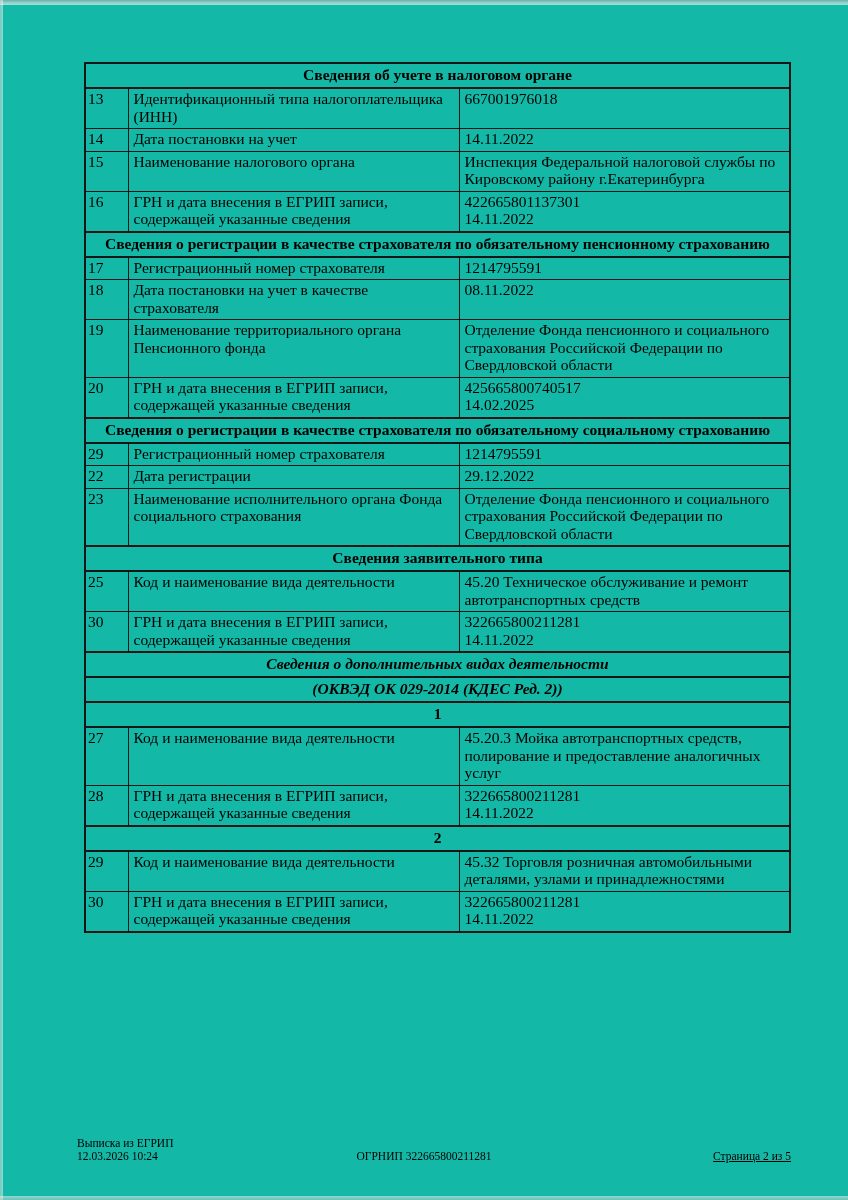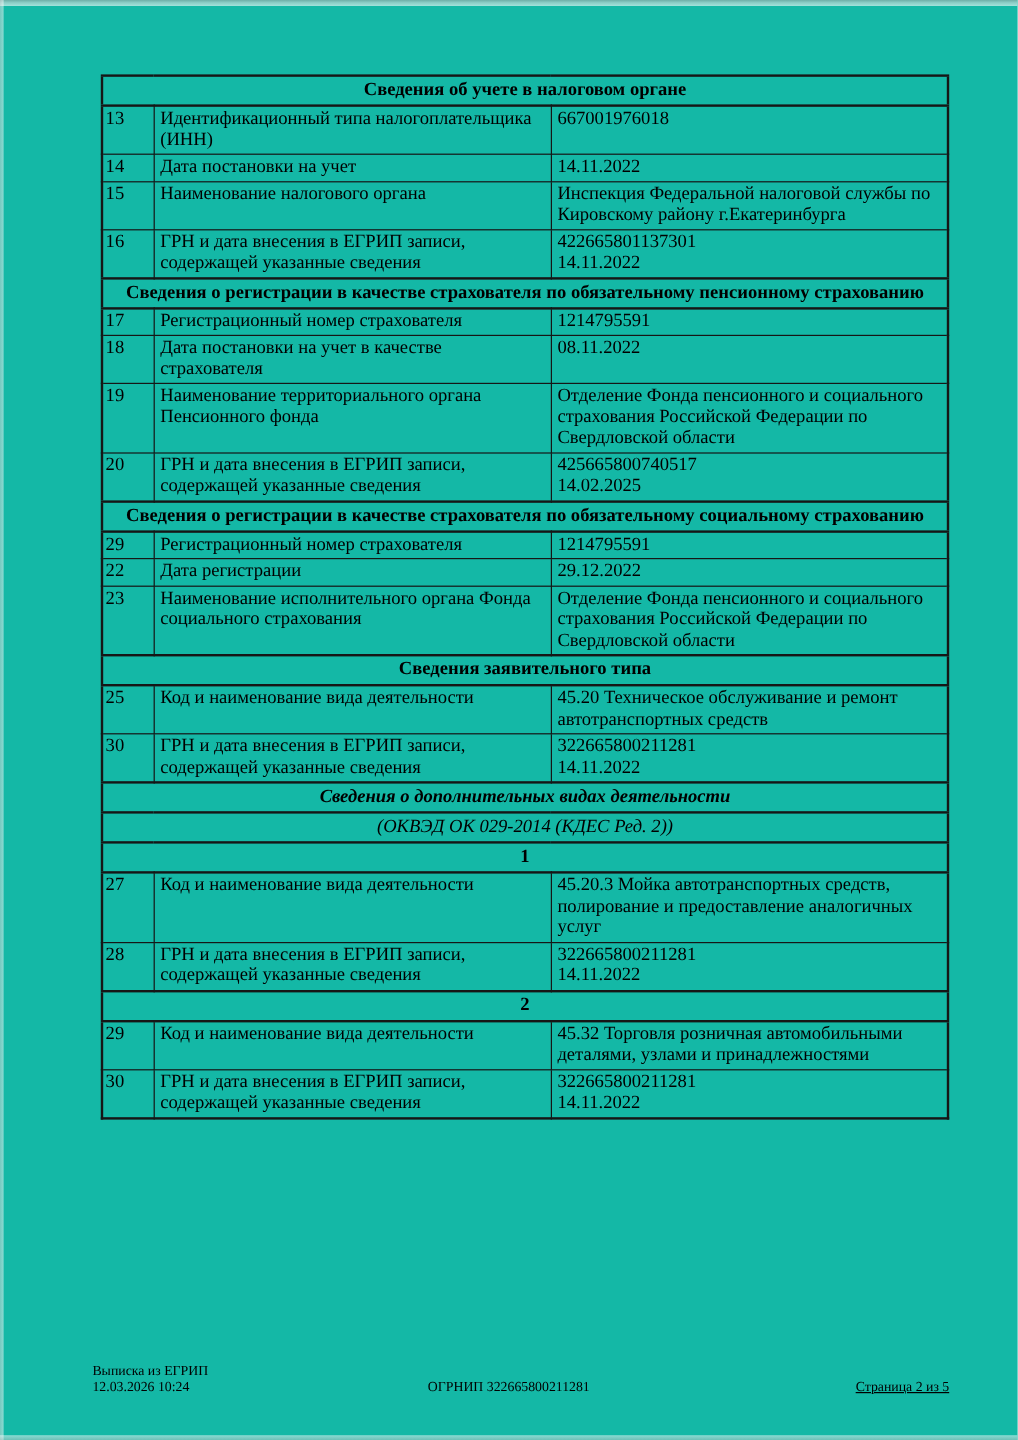--- a/index.html
+++ b/index.html
@@ -54,21 +54,21 @@
 
   td.sec {
     text-align: center;
     font-weight: bold;
     padding: 1px 18px 2px;
     line-height: 20px;
     border-top-width: 2.2px;
     border-bottom-width: 2.2px;
   }
   td.sec-bold-italic { font-style: italic; }
-  td.sec-italic { font-style: italic; font-weight: normal; text-align: center; }
+  td.sec-italic { font-style: italic; font-weight: bold; text-align: center; }
   .sec-sub { font-style: italic; font-weight: normal; }
 
   .footer {
     position: absolute;
     top: 1137px;
     left: 0;
     width: 100%;
     font-size: 11.5px;
     line-height: 13px;
     color: #000000;

